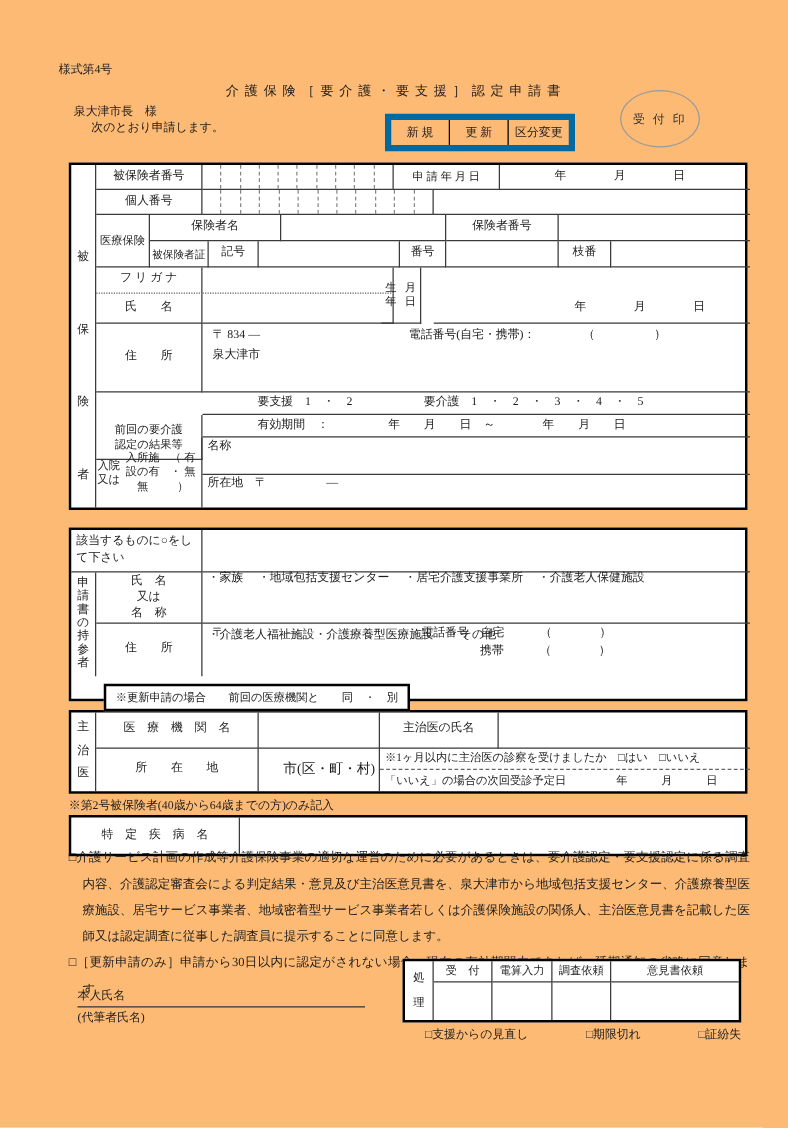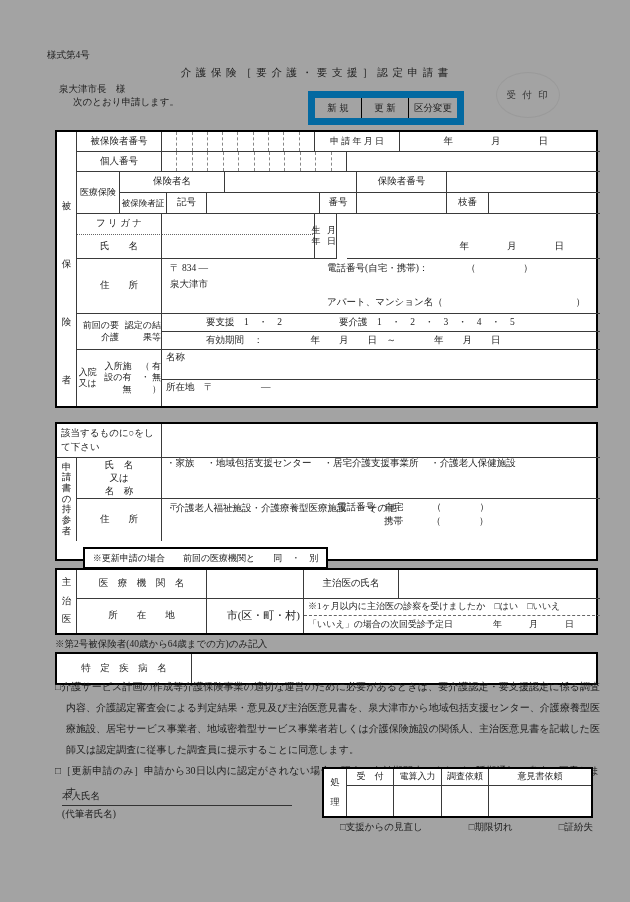--- a/index.html
+++ b/index.html
@@ -1,39 +1,39 @@
 <!DOCTYPE html>
 <html><head>
 <meta charset="utf-8">
 <style>
   html,body{margin:0;padding:0;background:#e8e8e8;}
   #page{
-    position:relative;width:630px;height:902px;background:#a3a3a3;
+    position:relative;width:630px;height:902px;background:#fdba74;
     font-family:"Liberation Serif","DejaVu Serif",serif;color:#1c1c1c;
     overflow:hidden;margin:0 auto;
   }
   .abs{position:absolute;box-sizing:border-box;}
   .frame{position:absolute;box-sizing:border-box;border:2px solid #000;background:#fff;}
   .cell{position:absolute;box-sizing:border-box;border-right:1px solid #3a3a3a;border-bottom:1px solid #3a3a3a;font-size:9.5px;line-height:1.25;}
   .nr{border-right:none!important}
   .nb{border-bottom:none!important}
   .dotb{border-bottom:1px dotted #666!important}
   .dashb{border-bottom:1px dashed #666!important}
-  .cc{display:flex;align-items:center;justify-content:center;text-align:right}
+  .cc{display:flex;align-items:center;justify-content:center;text-align:center}
   .tl{padding:2px 4px}
   .vside{display:flex;flex-direction:column;align-items:center;justify-content:space-around;font-size:9.5px}
   .vside span{display:block;line-height:1}
   .boxes{display:flex}
   .boxes>div{flex:1;border-right:1px dashed #888;box-sizing:border-box}
   .boxes>div:last-child{border-right:none}
   .sp{white-space:pre}
   .small{font-size:8.5px}
   .f9{font-size:9px}
   .consent{font-size:10px;line-height:21px;text-align:justify;padding-left:11px;text-indent:-11px;white-space:normal}
-  .choice3{display:flex;position:absolute;box-sizing:border-box;border:7px solid #0369a1}
+  .choice3{display:flex;position:absolute;box-sizing:border-box;border:5px solid #0369a1}
   .choice3>div{width:46px;height:20px;display:flex;align-items:center;justify-content:center;font-size:9.5px;border-right:1px solid #000}
   .choice3>div:last-child{border-right:none;width:48px}
   .stamp{position:absolute;border:1px solid #9a9a9a;border-radius:50%;display:flex;align-items:center;justify-content:center;font-size:9.5px;letter-spacing:2px;color:#333}
 </style>
 </head>
 <body>
 
 <div id="page">
 
   <div class="abs" style="left:47px;top:49px;font-size:9.5px">様式第4号</div>
@@ -113,24 +113,23 @@
       <span>生年</span>
       <span>月日</span>
     </div>
     <div class="cell nr" style="left:290px;top:82px;width:253px;height:45px;display:flex;align-items:flex-end;justify-content:flex-end;padding:0 36px 5px 0">年　　　　月　　　　日</div>
 
     <div class="cell cc" style="left:20px;top:127px;width:85px;height:55px">住　　所</div>
     <div class="cell nr" style="left:105px;top:127px;width:438px;height:55px">
       <div class="abs" style="left:8px;top:4px">〒 834 ―</div>
       <div class="abs" style="left:8px;top:20px">泉大津市</div>
       <div class="abs sp" style="left:165px;top:4px">電話番号(自宅・携帯)：　　　　（　　　　　）</div>
-      <div class="abs sp" style="left:165px;top:38px">アパート、マンション名（　　　　　　　　　　　　　　）</div>
-    </div>
-
-    <div class="cell cc f9" style="left:20px;top:182px;width:85px;height:36px;flex-direction:row">
+    </div>
+
+    <div class="cell cc f9" style="left:20px;top:200px;width:85px;height:36px;flex-direction:column">
       <span>前回の要介護</span>
       <span>認定の結果等</span>
     </div>
     <div class="cell nr sp" style="left:105px;top:182px;width:438px;height:18px;display:flex;align-items:center;padding-left:44px">要支援　1　・　2　　　　　　要介護　1　・　2　・　3　・　4　・　5</div>
     <div class="cell nr sp" style="left:105px;top:200px;width:438px;height:18px;display:flex;align-items:center;padding-left:44px">有効期間　：　　　　　年　　月　　日　～　　　　年　　月　　日</div>
 
     <div class="cell nb cc f9" style="left:20px;top:218px;width:85px;height:56px;flex-direction:row">
       <span>入院又は</span>
       <span>入所施設の有無</span>
       <span>（ 有 ・ 無 ）</span>

